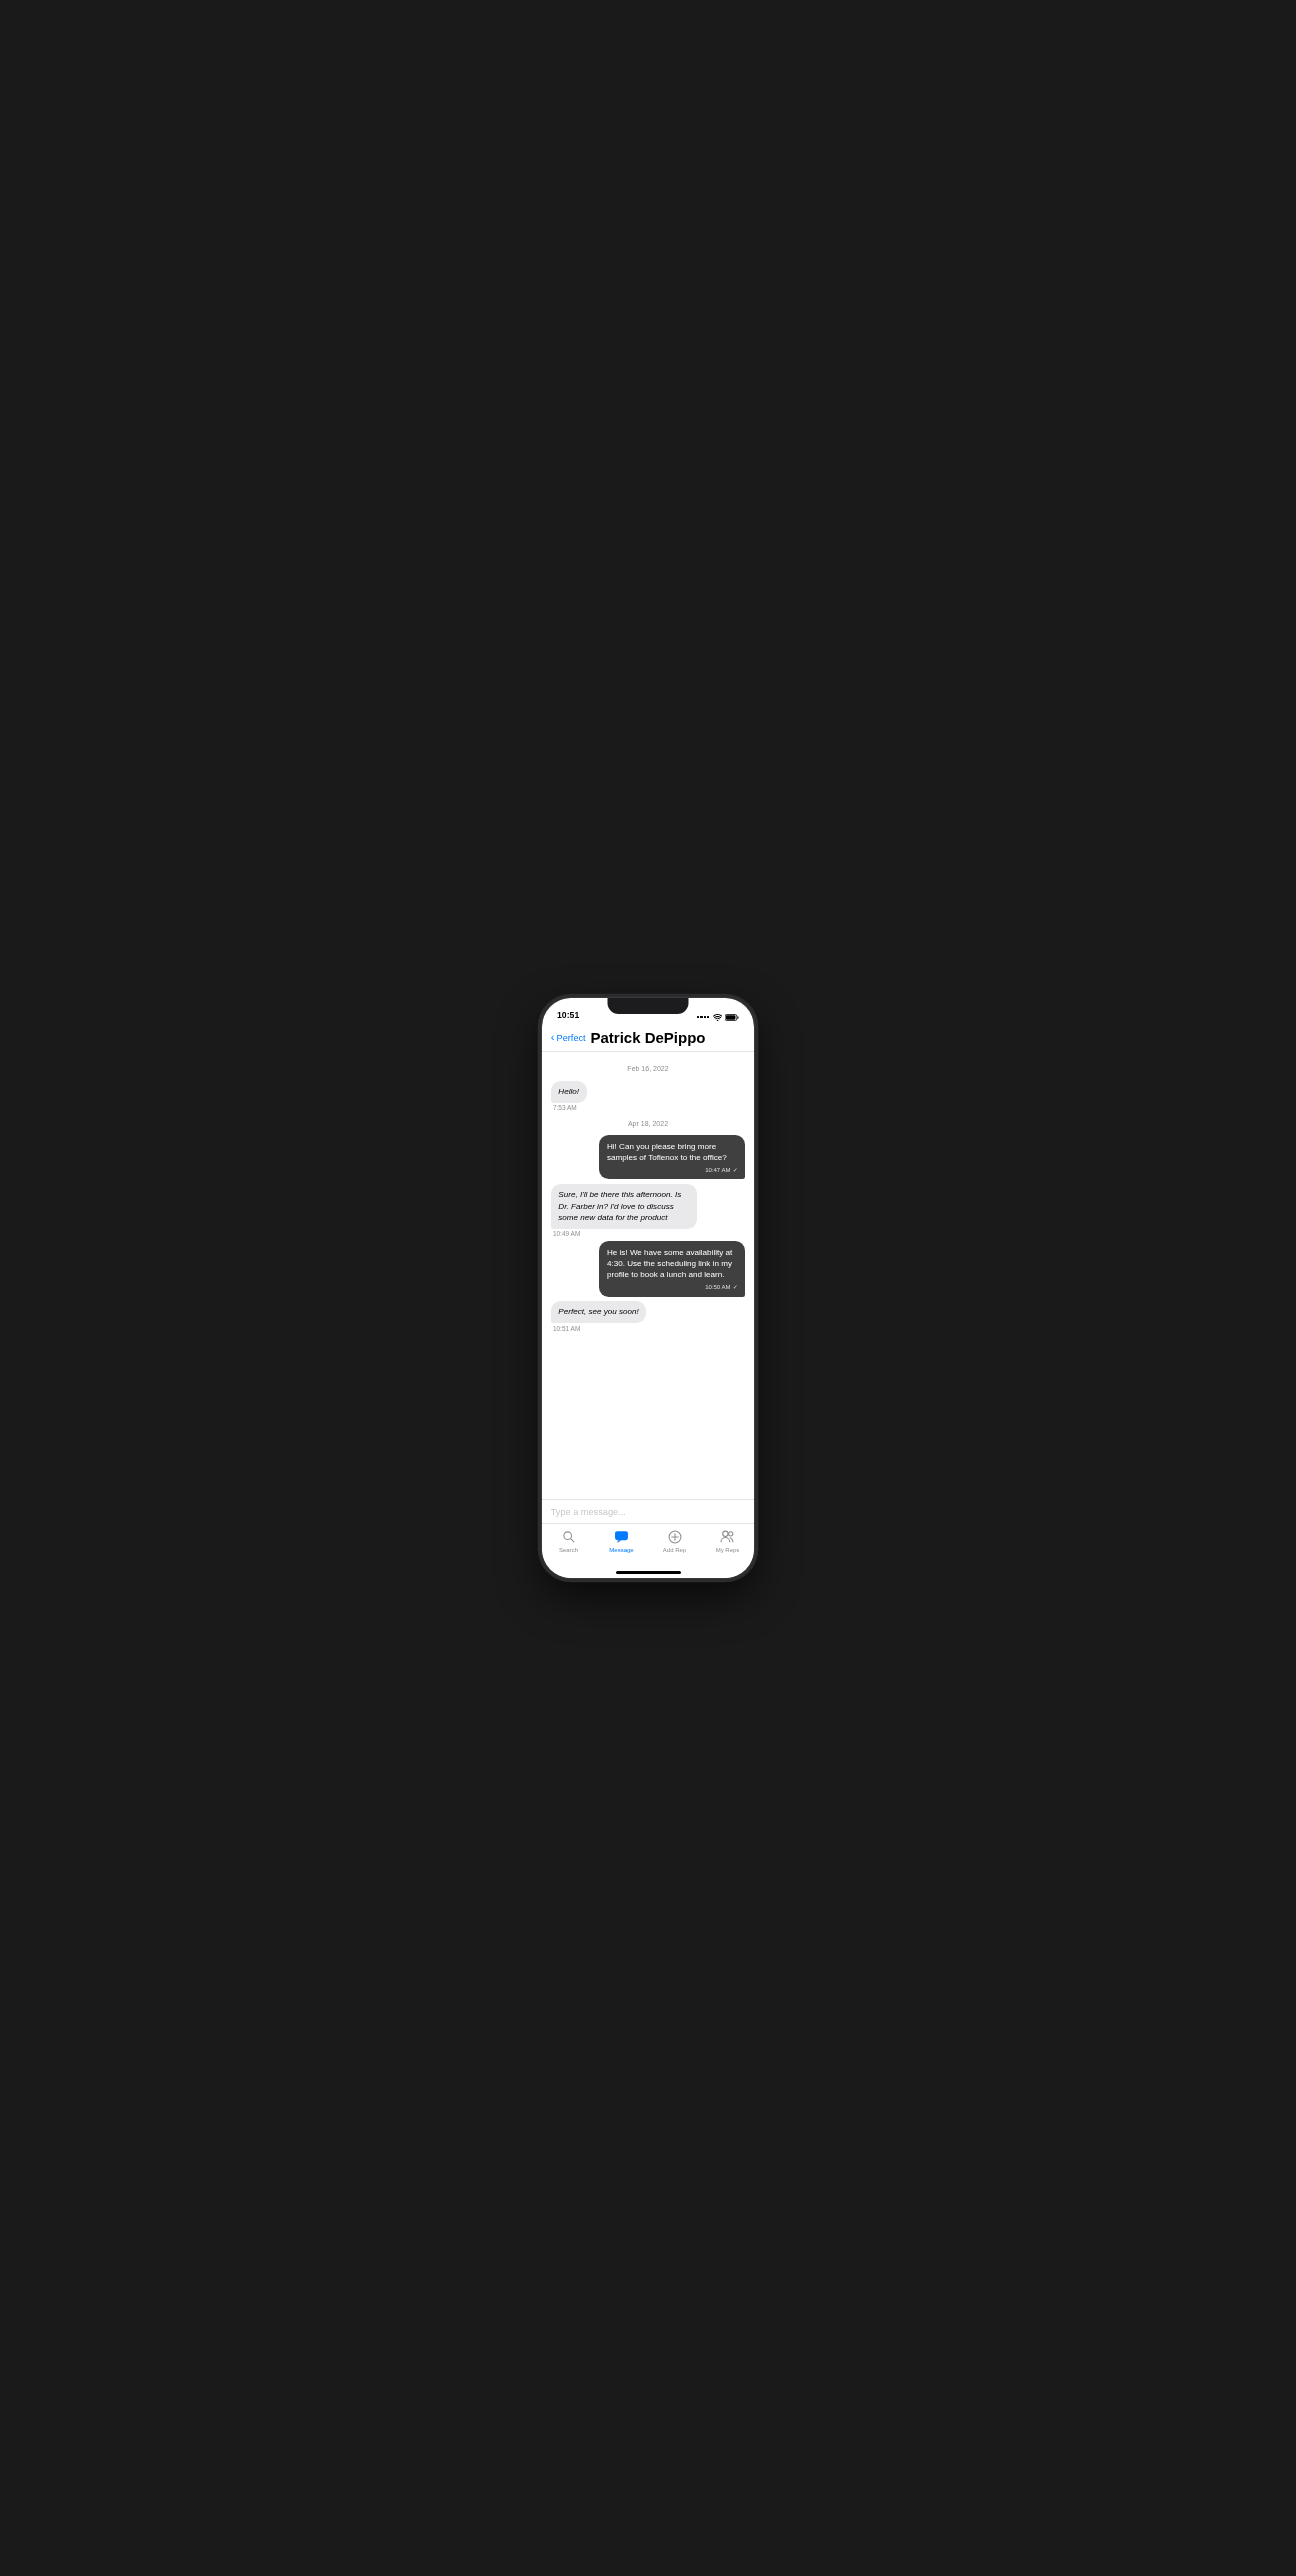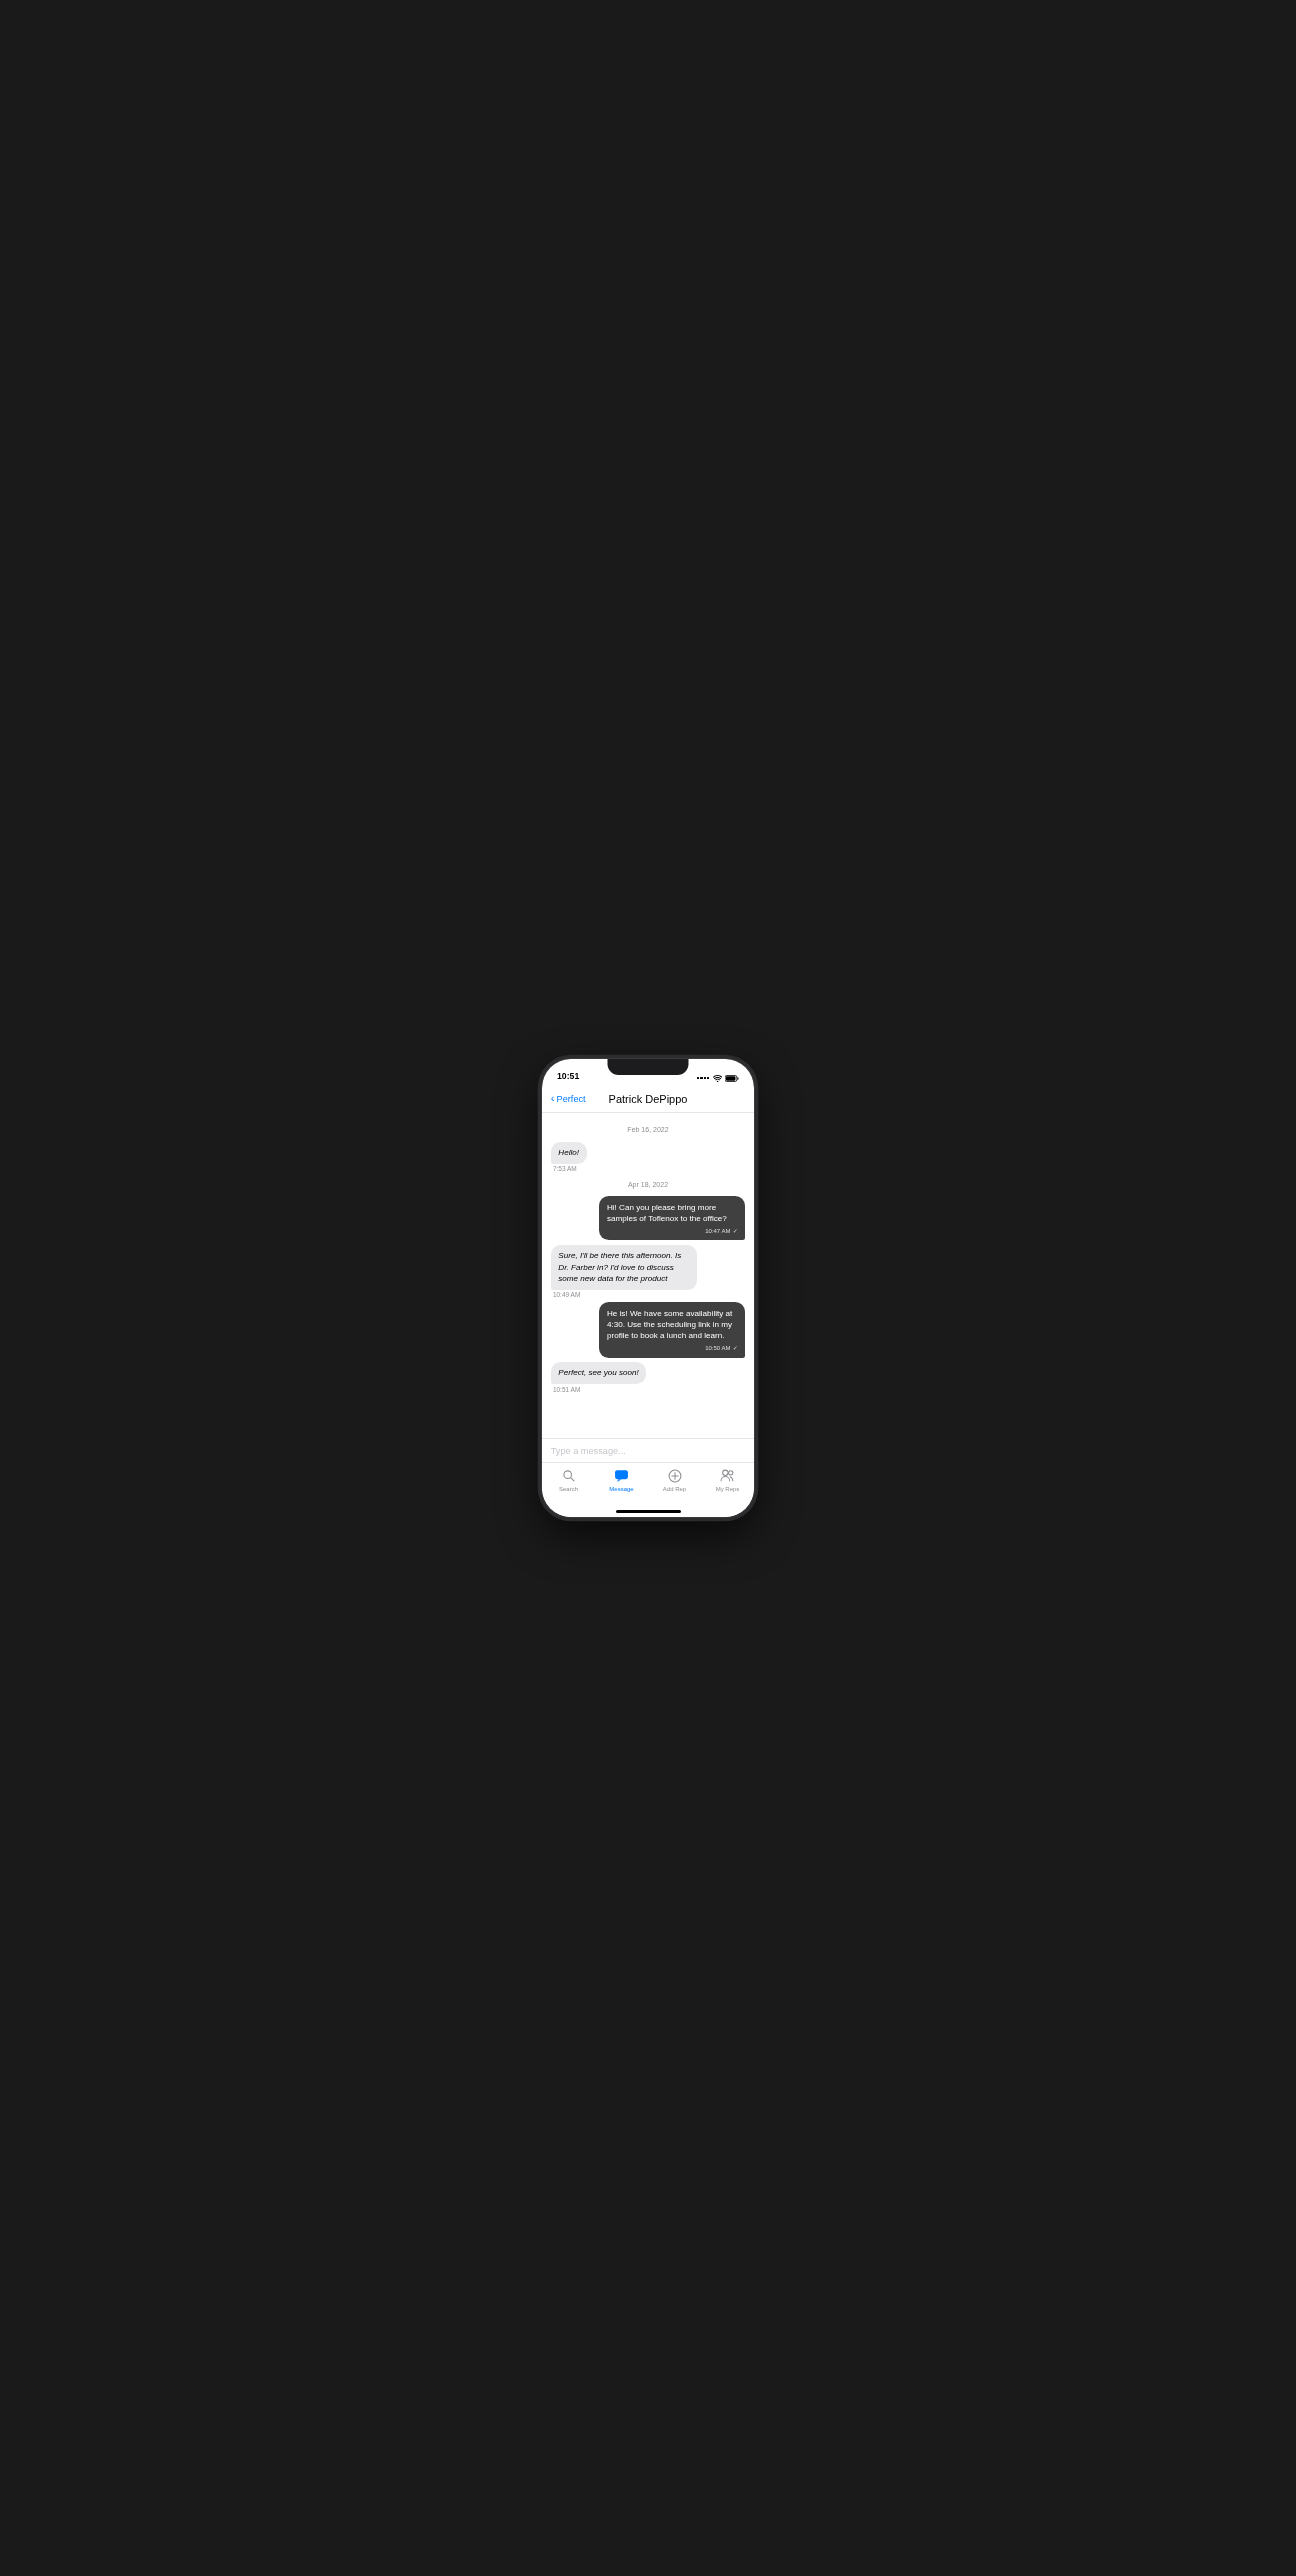--- a/index.html
+++ b/index.html
@@ -8,21 +8,21 @@
       background: #1a1a1a;
       display: flex;
       justify-content: center;
       align-items: center;
       min-height: 100vh;
       font-family: -apple-system, BlinkMacSystemFont, 'SF Pro Text', 'Helvetica Neue', sans-serif;
     }
 
     .phone-frame {
       width: 212px;
-      height: 458px;
+      height: 580px;
       background: #1c1c1e;
       border-radius: 29px;
       position: relative;
       box-shadow:
         0 0 0 1.1px #3a3a3c,
         0 0 0 4.3px #2c2c2e,
         0 16.3px 43px rgba(0,0,0,0.7);
       overflow: hidden;
     }
 
@@ -113,22 +113,22 @@
       cursor: pointer;
     }
 
     .nav-back-chevron {
       font-size: 11px;
       line-height: 1;
       margin-top: -0.5px;
     }
 
     .nav-title {
-      font-size: 11px;
-      font-weight: 400;
+      font-size: 15px;
+      font-weight: 700;
       color: #000;
     }
 
     
     .chat-area {
       flex: 1;
       overflow-y: auto;
       padding: 8.7px 8.7px 4.3px;
       display: flex;
       flex-direction: column;

